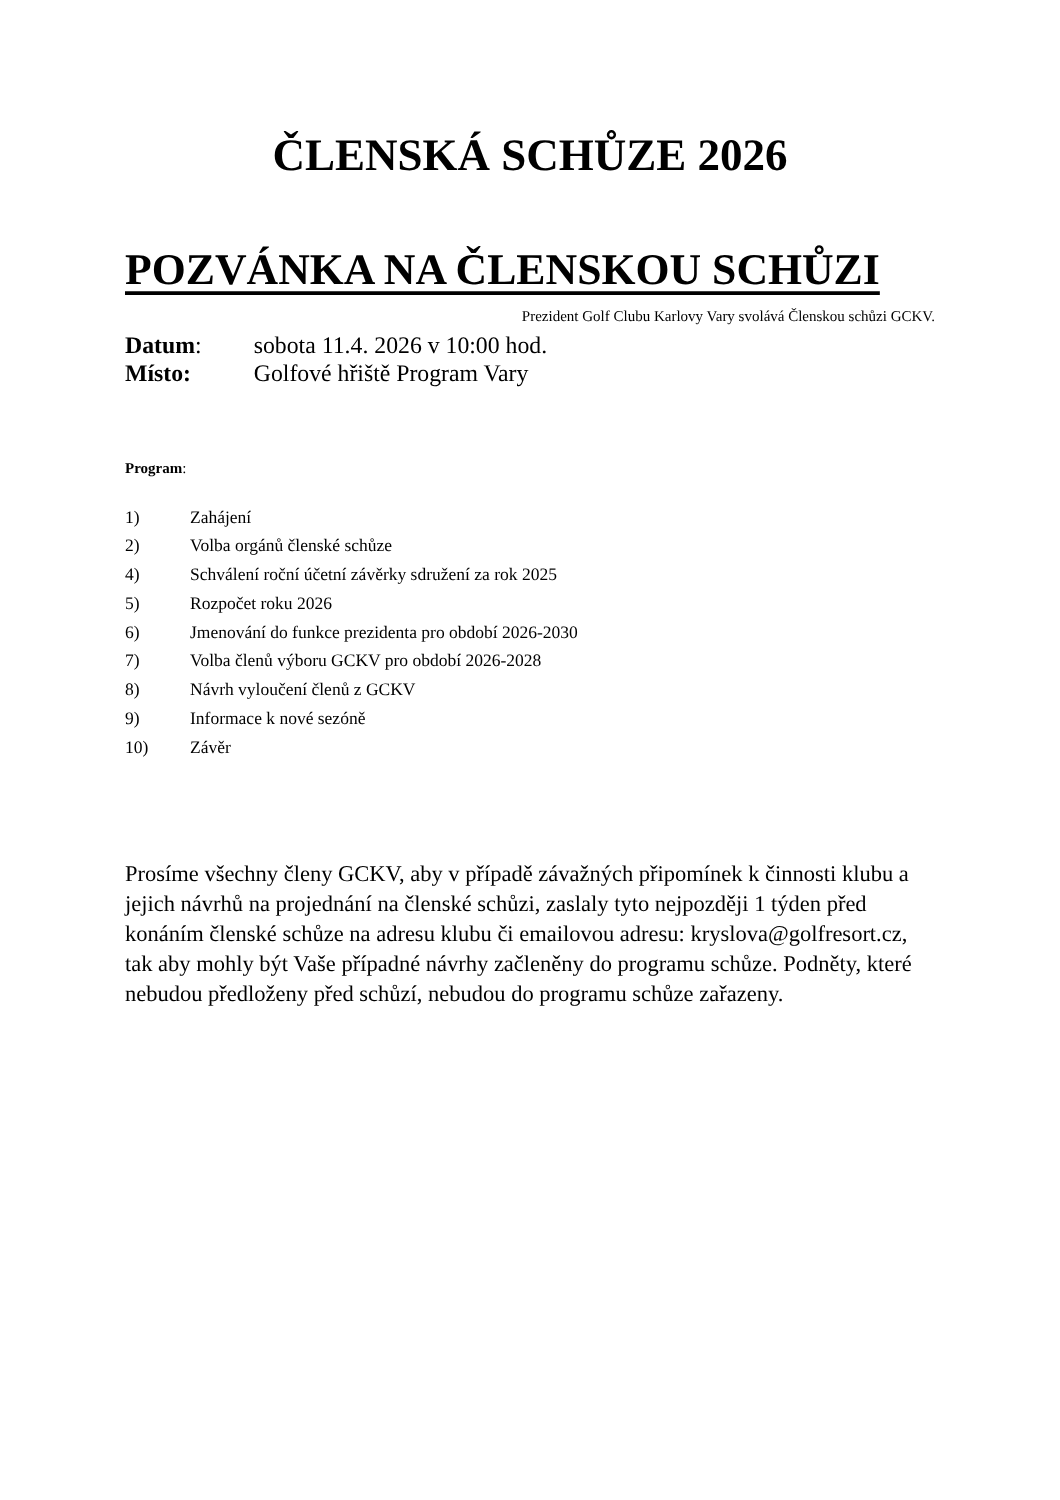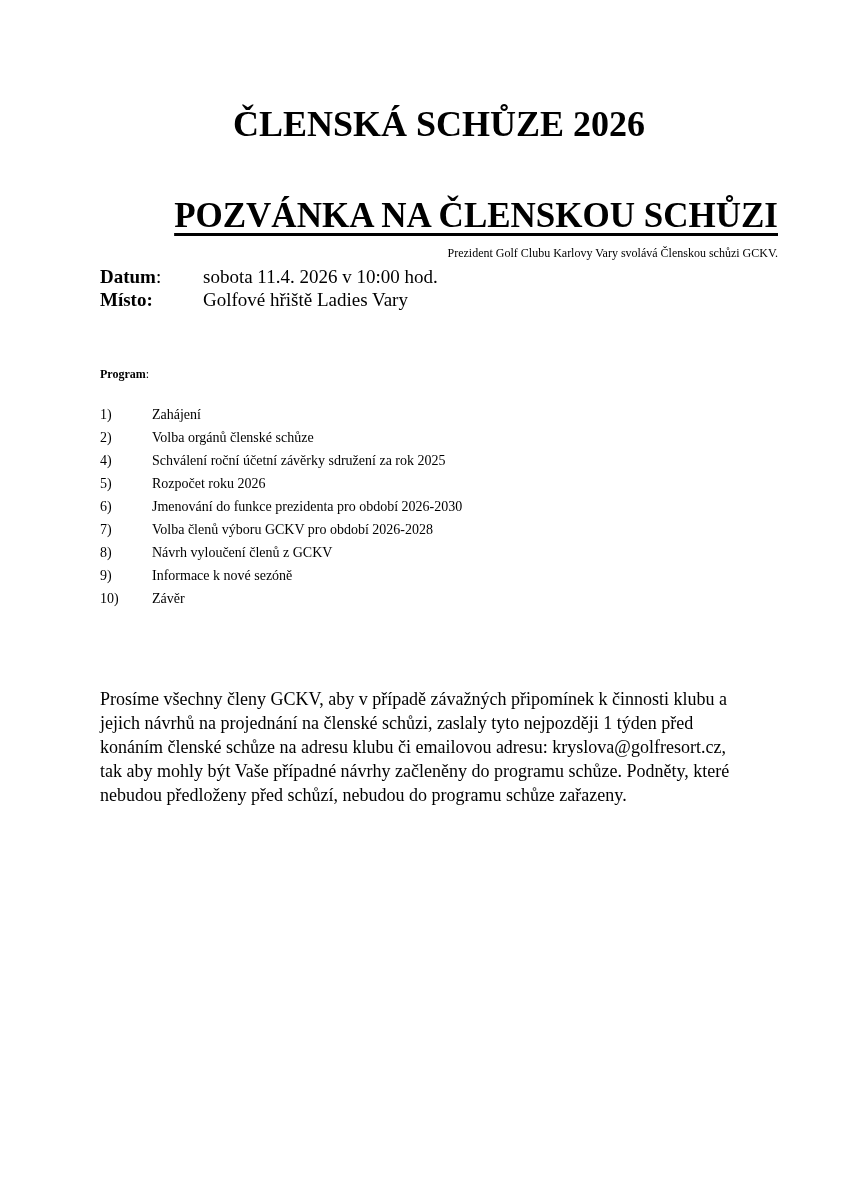--- a/index.html
+++ b/index.html
@@ -14,35 +14,35 @@
     color: #000000;
   }
   .page {
     position: relative;
     width: 848px;
     height: 1200px;
     background: #ffffff;
     overflow: hidden;
   }
   .content {
-    padding: 103px 70px 0 100px;
+    padding: 103px 100px 0 100px;
   }
   .doc-title {
     margin: 0;
     font-size: 36px;
     line-height: 1.2;
     font-weight: 700;
     text-align: center;
   }
   .invitation-heading {
     margin: 49px 0 0 0;
     font-size: 35px;
     line-height: 1.2;
     font-weight: 700;
-    text-align: right;
+    text-align: left;
     text-decoration: underline;
     text-decoration-thickness: 3px;
     text-underline-offset: 6px;
   }
   .subtitle {
     margin: 5px 0 0 0;
     font-size: 12px;
     line-height: 23px;
     text-align: right;
   }
@@ -90,21 +90,21 @@
 
     <h2 class="invitation-heading">POZVÁNKA NA ČLENSKOU SCHŮZI</h2>
 
     <p class="subtitle">Prezident Golf Clubu Karlovy Vary svolává Členskou schůzi GCKV.</p>
 
     <div class="details">
       <div class="detail-row">
         <span class="detail-label"><b>Datum</b><span class="colon">:</span></span><span class="detail-value">sobota 11.4. 2026 v 10:00 hod.</span>
       </div>
       <div class="detail-row">
-        <span class="detail-label"><b>Místo:</b><span class="colon"></span></span><span class="detail-value">Golfové hřiště Ladies Vary</span>
+        <span class="detail-label"><b>Místo:</b><span class="colon"></span></span><span class="detail-value">Golfové hřiště Program Vary</span>
       </div>
     </div>
 
     <p class="program-label"><b>Program</b><span class="colon">:</span></p>
 
     <div class="program-list">
       <div class="program-item"><span class="num">1)</span><span class="text">Zahájení</span></div>
       <div class="program-item"><span class="num">2)</span><span class="text">Volba orgánů členské schůze</span></div>
       <div class="program-item"><span class="num">4)</span><span class="text">Schválení roční účetní závěrky sdružení za rok 2025</span></div>
       <div class="program-item"><span class="num">5)</span><span class="text">Rozpočet roku 2026</span></div>

